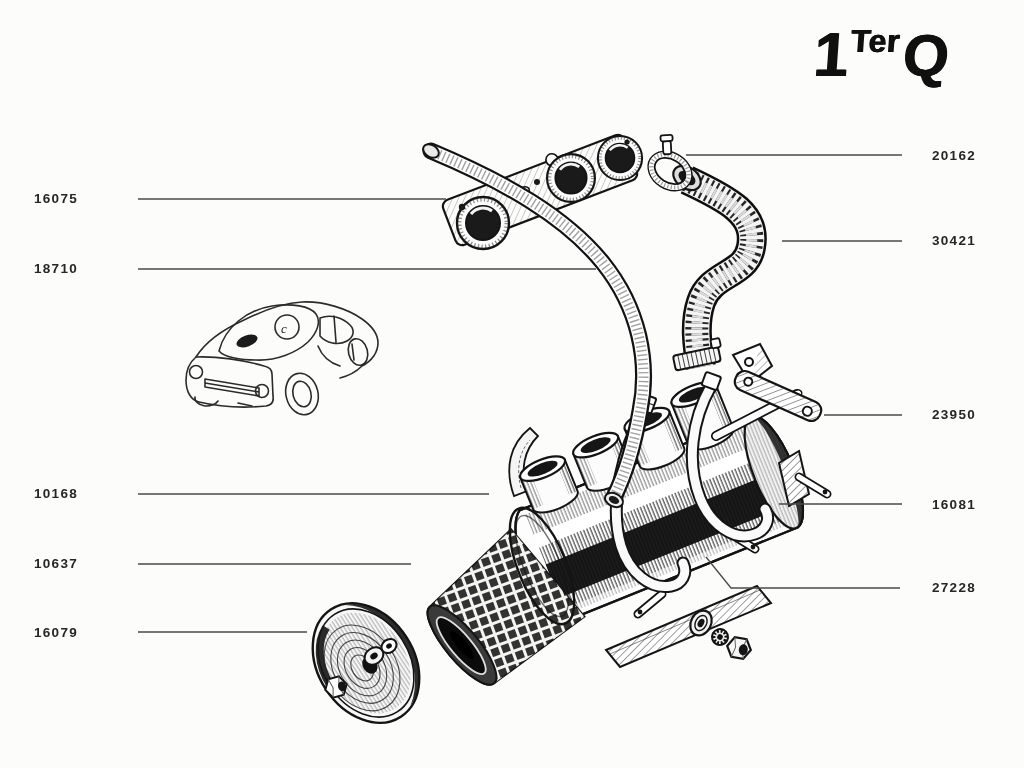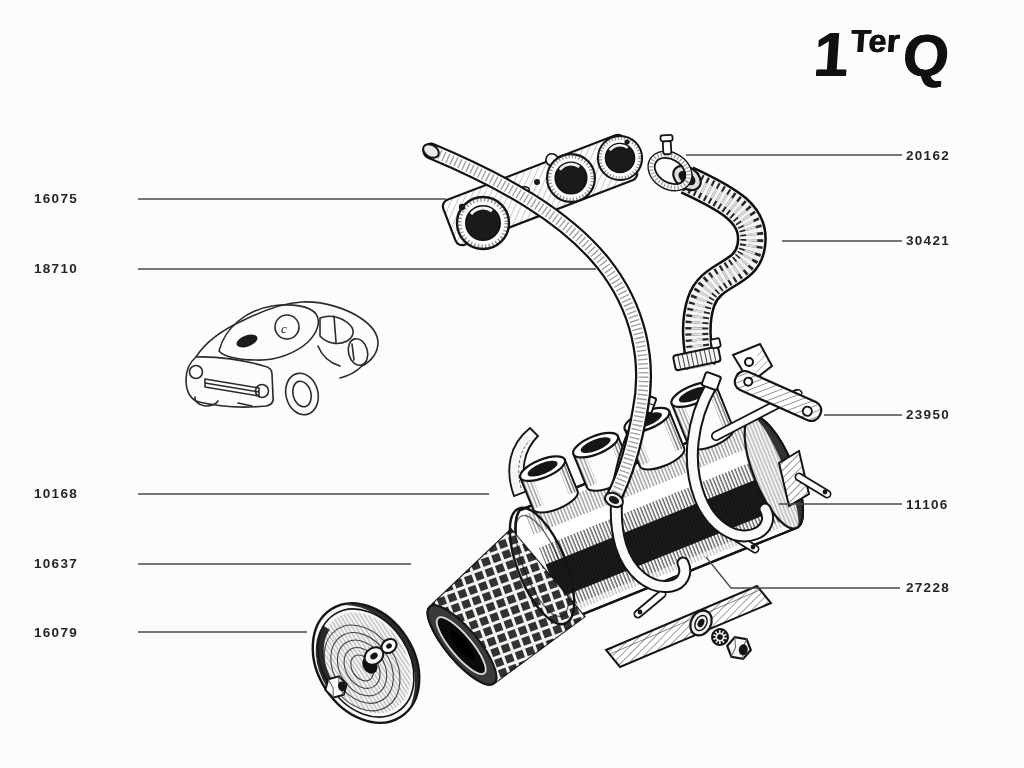--- a/index.html
+++ b/index.html
@@ -9,21 +9,21 @@
     background:#fcfcfb;overflow:hidden;
   }
   .art{position:absolute;left:0;top:0;}
   .callout{
     position:absolute;
     font-family:"Liberation Sans",sans-serif;
     font-weight:bold;font-size:13.5px;line-height:16px;
     letter-spacing:1.3px;color:#262626;
   }
   .callout.left{left:34px;width:100px;}
-  .callout.right{left:906px;width:70px;text-align:left;}
+  .callout.right{left:906px;width:70px;text-align:right;}
   .page-code{position:absolute;left:0;top:0;width:1024px;height:90px;pointer-events:none;}
   .page-code span{
     position:absolute;font-weight:bold;color:#101010;
     transform:skewX(-4deg);
     text-shadow:0.7px 0 0 #101010,-0.5px 0 0 #101010;
     line-height:1;
   }
   .pc-1{left:814px;top:24px;font-size:62px;}
   .pc-ter{left:851px;top:25px;font-size:32px;letter-spacing:0.5px;}
   .pc-q{left:903px;top:27px;font-size:59px;}
@@ -313,16 +313,16 @@
 
   <div class="callout left" style="top:191px">16075</div>
   <div class="callout left" style="top:261px">18710</div>
   <div class="callout left" style="top:486px">10168</div>
   <div class="callout left" style="top:556px">10637</div>
   <div class="callout left" style="top:625px">16079</div>
 
   <div class="callout right" style="top:148px">20162</div>
   <div class="callout right" style="top:233px">30421</div>
   <div class="callout right" style="top:407px">23950</div>
-  <div class="callout right" style="top:497px">11106</div>
+  <div class="callout right" style="top:497px">16081</div>
   <div class="callout right" style="top:580px">27228</div>
 
 </div>
 
 </body></html>

